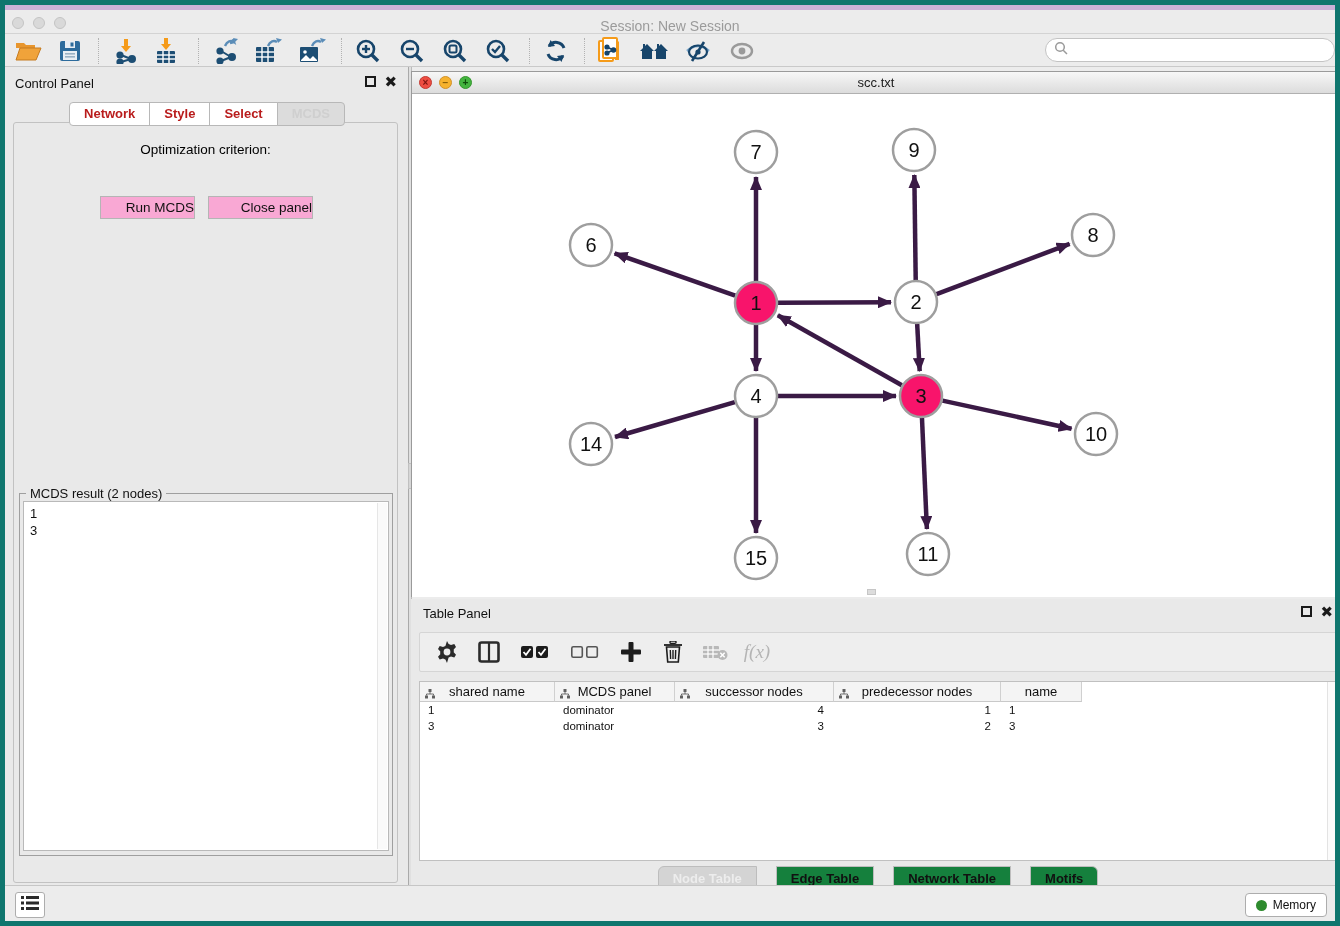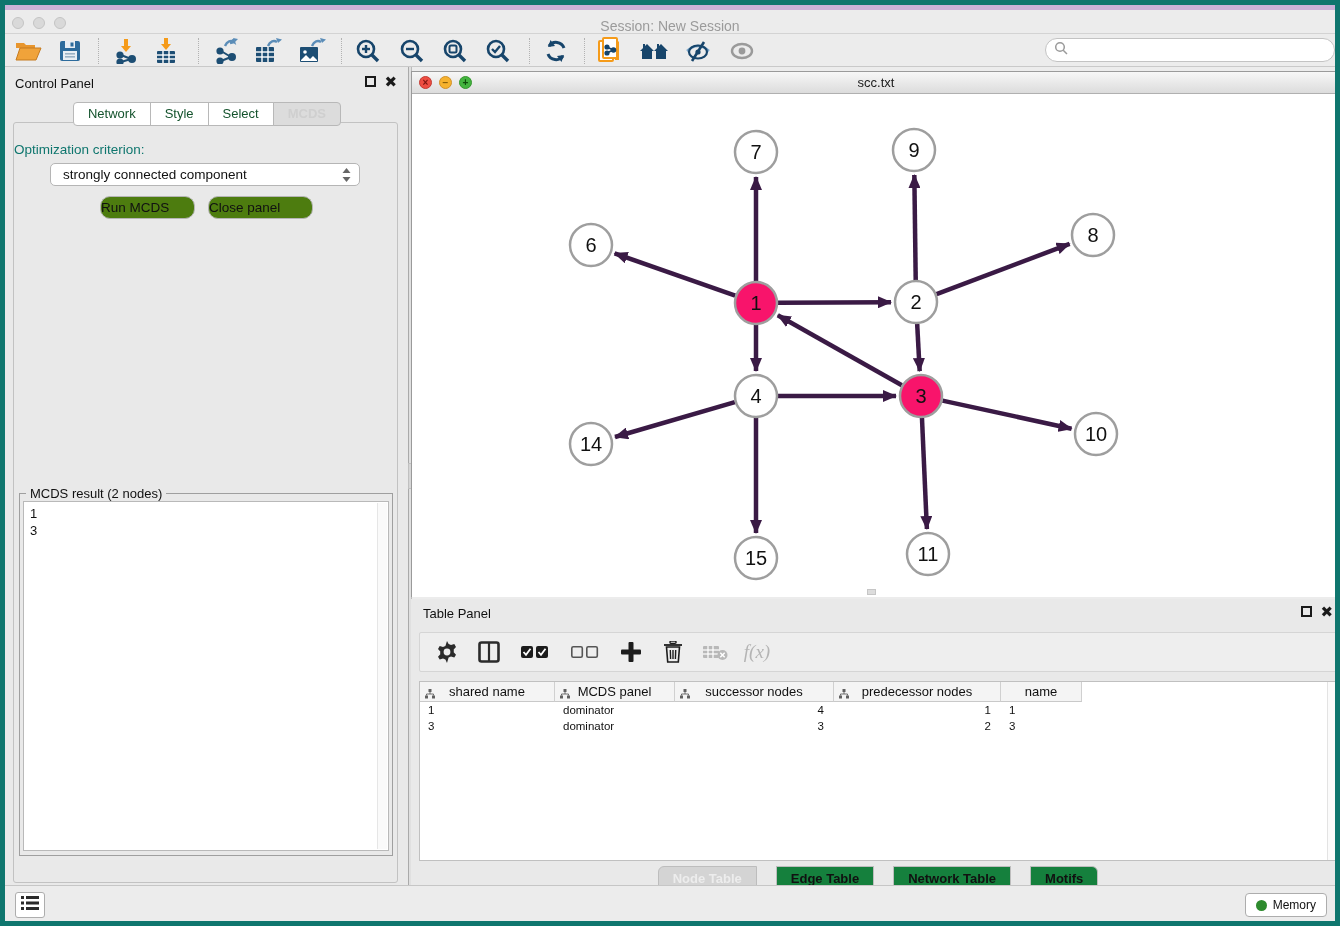--- a/index.html
+++ b/index.html
@@ -28,35 +28,35 @@
   #search-box input { border:none; outline:none; flex:1; font-size:12px; background:transparent; height:20px; }
 
   
   #control-panel { position:absolute; top:62px; left:0; width:404px; height:828px; background:#e9e9e9; }
   #cp-title { position:absolute; top:9px; left:10px; font-size:13px; color:#111;text-align:center; }
   .panel-btns { position:absolute; top:9px; display:flex; gap:8px; align-items:center; }
   .float-btn { width:11px; height:11px; border:2px solid #1a1a1a; display:inline-block; }
   .close-btn { font-size:15px; font-weight:bold; color:#1a1a1a; line-height:11px; }
 
   #cp-tabs { position:absolute; top:35px; left:0; width:100%; display:flex; justify-content:center; z-index:2; }
-  #cp-tabs .seg-tab { font-size:13px; font-weight:400; padding:3px 14px 4px; background:#fff;
-        border:1px solid #b8b8b8; margin-left:-1px; color:#14532d; }
+  #cp-tabs .seg-tab { font-size:13px; font-weight:700; padding:3px 14px 4px; background:#fff;
+        border:1px solid #b8b8b8; margin-left:-1px; color:#b91c1c; }
   #cp-tabs .seg-tab:first-child { border-radius:4px 0 0 4px; margin-left:0; }
   #cp-tabs .seg-tab:last-child { border-radius:0 4px 4px 0; }
   #cp-tabs .seg-tab.sel { background:#dcdcdc; color:#cfcfcf; font-weight:600; }
 
   #cp-box { position:absolute; top:55px; left:8px; width:385px; height:761px; background:#e9e9e9;
             border:1px solid #c2c2c2; border-radius:3px; }
-  #opt-label { position:absolute; top:19px; left:0; width:100%; text-align:left; font-size:13.5px; color:#0f766e; }
+  #opt-label { position:absolute; top:19px; left:0; width:100%; text-align:center; font-size:13.5px; color:#000000; }
   #criterion-select { position:absolute; top:40px; left:36px; width:310px; height:23px; background:#fff;
             border:1px solid #b5b5b5; border-radius:5px; display:flex; align-items:center;
             padding-left:12px; font-size:13.5px; color:#111; }
   #criterion-select .chev { position:absolute; right:7px; top:3px; }
-  .cp-btn { position:absolute; top:73px; height:23px; background:#4d7c0f; border:1px solid #b5b5b5;
-            border-radius:10px; font-size:13.5px; color:#111; text-align:left; line-height:21px; }
+  .cp-btn { position:absolute; top:73px; height:23px; background:#f9a8d4; border:1px solid #b5b5b5;
+            border-radius:0; font-size:13.5px; color:#111; text-align:right; line-height:21px; }
   #run-btn { left:86px; width:95px; }
   #closepanel-btn { left:194px; width:105px; }
 
   #result-group { position:absolute; top:370px; left:5px; width:374px; height:363px;
                   border:1px solid #9f9f9f; }
   #result-legend { position:absolute; top:-8px; left:6px; background:#e9e9e9; padding:0 4px;
                    font-size:13px; color:#111; }
   #result-area { position:absolute; top:7px; left:3px; right:3px; bottom:4px; background:#fff;
                  border:1px solid #b9b9b9; }
   #result-text { position:absolute; top:3px; left:6px; font-size:13px; line-height:17px; color:#111;
@@ -318,27 +318,20 @@
       <span class="close-btn">✖</span>
     </div>
     <div id="cp-tabs">
         <div class="seg-tab">Network</div>
         <div class="seg-tab">Style</div>
         <div class="seg-tab">Select</div>
         <div class="seg-tab sel">MCDS</div>
       </div>
     <div id="cp-box">
       <div id="opt-label">Optimization criterion:</div>
-      <div id="criterion-select">
-        <span>strongly connected component</span>
-        <span class="chev"><svg width="11" height="16" viewBox="0 0 11 16">
-              <path d="M5.5 1 L9.5 6 H1.5 Z" fill="#666"></path>
-              <path d="M5.5 15 L1.5 10 H9.5 Z" fill="#666"></path>
-            </svg></span>
-      </div>
       <div id="run-btn" class="cp-btn">Run MCDS</div>
       <div id="closepanel-btn" class="cp-btn">Close panel</div>
       <div id="result-group">
         <div id="result-legend">MCDS result (2 nodes)</div>
         <div id="result-area">
           <div id="result-text">1
 3</div>
           <div id="result-scroll"></div>
         </div>
       </div>

